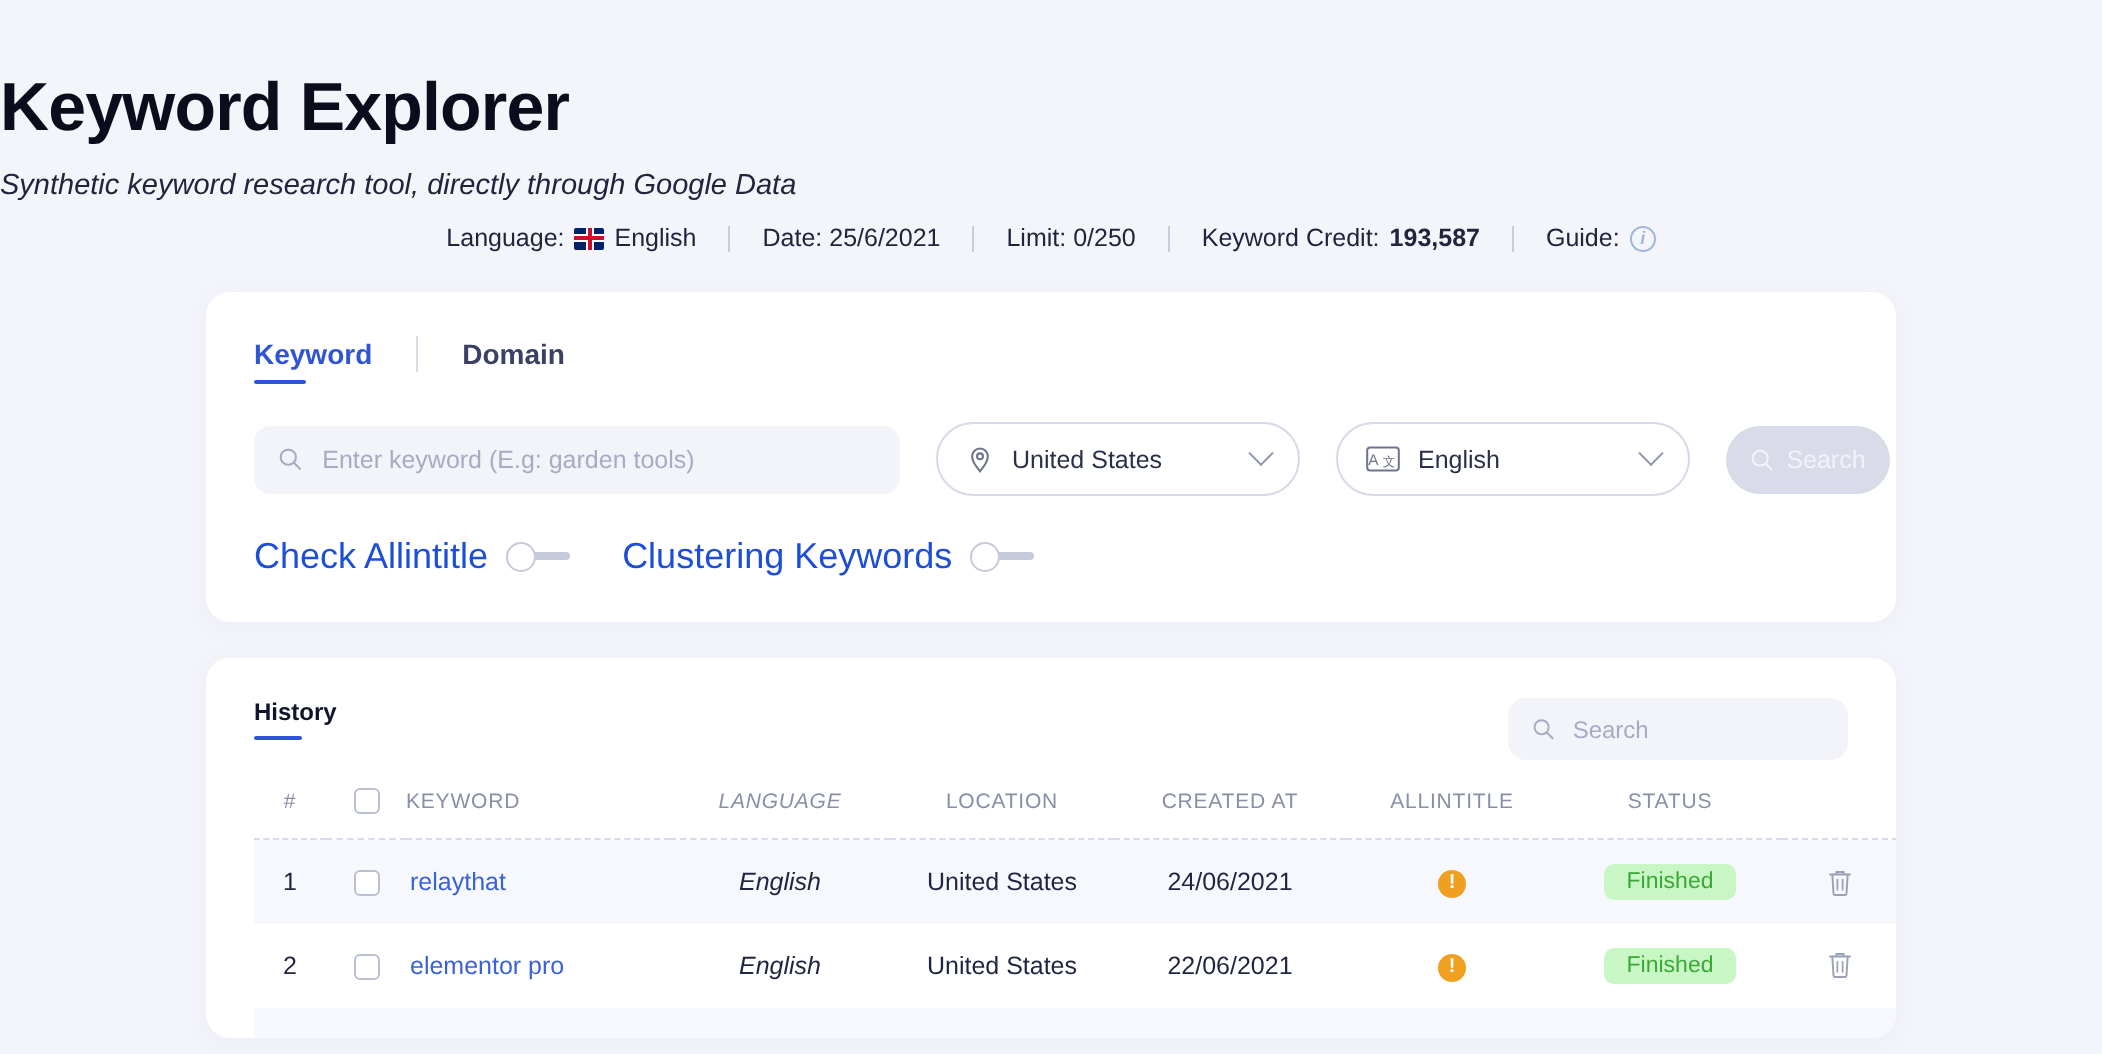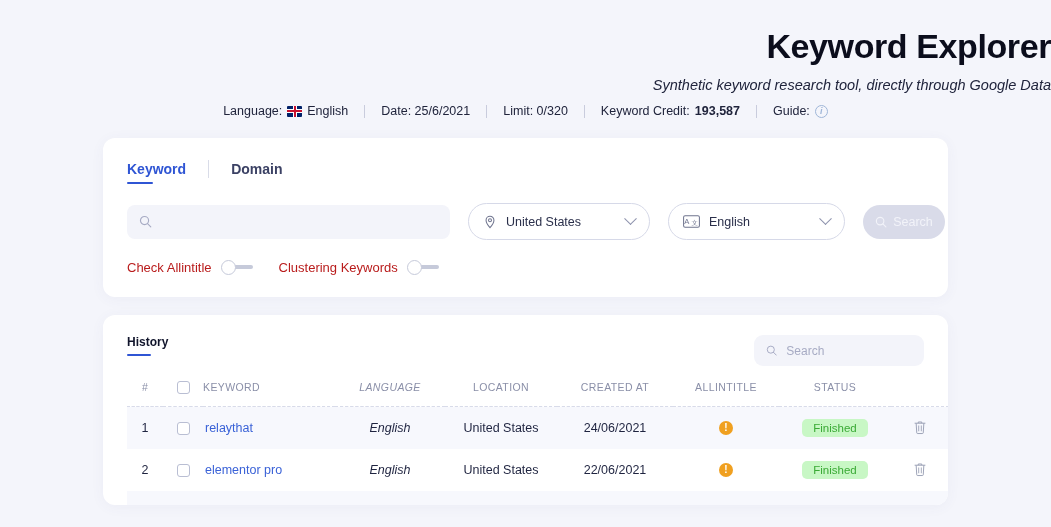--- a/index.html
+++ b/index.html
@@ -11,21 +11,21 @@
     width: 1051px;
     height: 527px;
     overflow: hidden;
     background: #f4f5fb;
     font-family: "Liberation Sans", sans-serif;
     color: #1b1f38;
     -webkit-font-smoothing: antialiased;
   }
 
   
-  .page-header { text-align: right; padding-top: 28px; }
+  .page-header { text-align: left; padding-top: 36px; }
   .page-title {
     font-size: 34px;
     font-weight: bold;
     letter-spacing: -0.4px;
     color: #0b0d1c;
     margin: 0 0 12px 0;
     line-height: 1.1;
   }
   .page-subtitle {
     font-size: 14.5px;
@@ -193,21 +193,21 @@
   }
 
   
   .toggle-row {
     display: flex;
     align-items: center;
     gap: 26px;
     margin-top: 20px;
   }
   .toggle-item { display: flex; align-items: center; gap: 9px; }
-  .toggle-label { font-size: 13px; color: #b91c1c; }
+  .toggle-label { font-size: 18px; color: #1d4ed8; }
   .toggle {
     width: 32px; height: 15px;
     position: relative;
     cursor: pointer;
   }
   .toggle-track {
     position: absolute;
     right: 0; top: 5px;
     width: 20px; height: 4px;
     background: #c6cada;
@@ -349,21 +349,21 @@
       </span>
       <span>English</span>
     </div>
 
     <div class="meta-sep"></div>
 
     <div class="meta-item">Date: 25/6/2021</div>
 
     <div class="meta-sep"></div>
 
-    <div class="meta-item">Limit: 0/320</div>
+    <div class="meta-item">Limit: 0/250</div>
 
     <div class="meta-sep"></div>
 
     <div class="meta-item">
       <span>Keyword Credit:</span>
       <span class="meta-strong">193,587</span>
     </div>
 
     <div class="meta-sep"></div>
 
@@ -383,20 +383,21 @@
     <div class="tab">Domain</div>
   </div>
 
   <div class="search-row">
 
     <div class="keyword-input-wrap">
       <svg width="13" height="13" viewBox="0 0 16 16">
         <circle cx="6.8" cy="6.8" r="5" fill="none" stroke="#a7abc4" stroke-width="1.4"></circle>
         <line x1="10.5" y1="10.5" x2="14.5" y2="14.5" stroke="#a7abc4" stroke-width="1.4" stroke-linecap="round"></line>
       </svg>
+      <input class="keyword-input" type="text" placeholder="Enter keyword (E.g: garden tools)" style="">
     </div>
 
     <div class="select-box select-country">
       <svg width="14" height="14" viewBox="0 0 16 16">
         <path d="M8 1.4c-2.5 0-4.5 2-4.5 4.5 0 3.3 4.5 8.6 4.5 8.6s4.5-5.3 4.5-8.6c0-2.5-2-4.5-4.5-4.5z" fill="none" stroke="#70758f" stroke-width="1.2"></path>
         <circle cx="8" cy="5.9" r="1.7" fill="none" stroke="#70758f" stroke-width="1.2"></circle>
       </svg>
       <span class="select-label">United States</span>
       <span class="chev"></span>
     </div>

